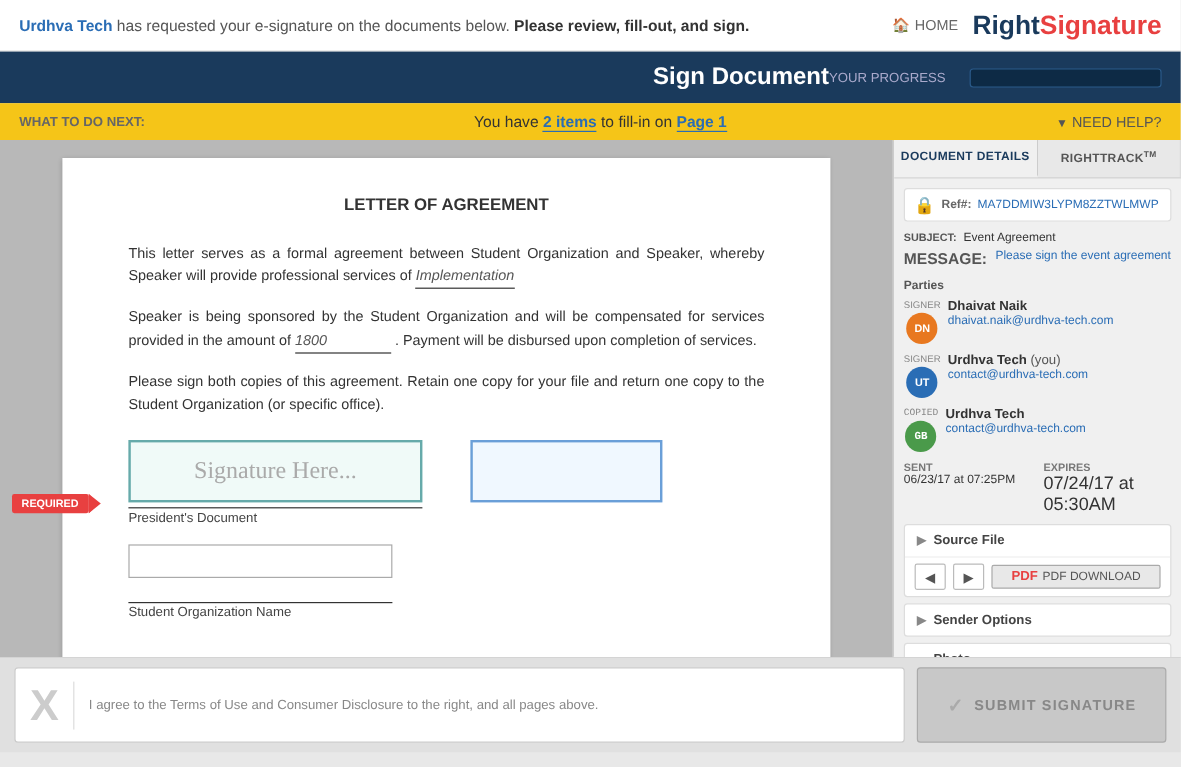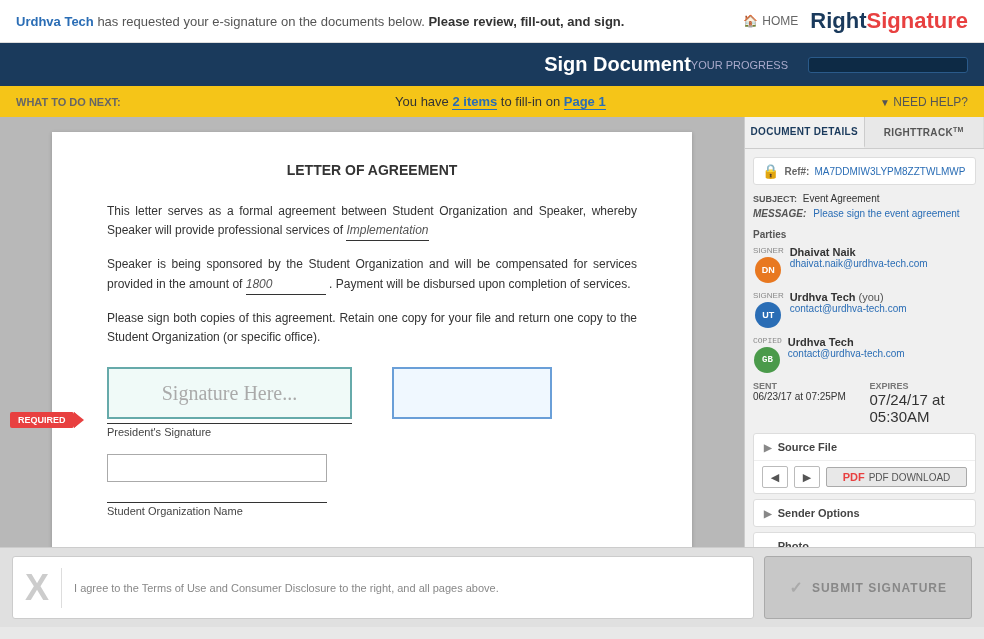--- a/index.html
+++ b/index.html
@@ -381,21 +381,21 @@
         <span>Speaker is being sponsored by the Student Organization and will be compensated for services provided in the amount of</span> <span class="doc-inline-field">1800</span> <span>. Payment will be disbursed upon completion of services.</span>
       </p>
 
       <p class="doc-para">Please sign both copies of this agreement. Retain one copy for your file and return one copy to the Student Organization (or specific office).</p>
 
       <div class="sig-row">
         <div class="sig-col">
           <div class="sig-box signature-style">
             <span style="font-family:'Brush Script MT',cursive; font-size:20px; color:#aaa;">Signature Here...</span>
           </div>
-          <div class="sig-label">President's Signature</div>
+          <div class="sig-label">President's Document</div>
         </div>
         <div class="sig-col">
           <div class="sig-box date-field" style="width:160px;"></div>
         </div>
       </div>
 
       <div style="margin-top:16px;">
         <input type="text" class="text-input-box" style="border: 1px solid rgb(170, 170, 170); height: 28px; width: 220px; background: rgb(255, 255, 255);">
         <div class="sig-label" style="width:220px;margin-top:20px;">Student Organization Name</div>
       </div>
@@ -429,21 +429,21 @@
         <span class="ref-icon" style="color:#c8a820;">🔒</span>
         <span style="color:#666; font-weight:bold;">Ref#:</span>
         <span class="ref-text" style="color:#2a6db5; font-size:10px;">MA7DDMIW3LYPM8ZZTWLMWP</span>
       </div>
 
       <div class="detail-row" style="font-size:10px; margin-bottom:4px;">
         <span class="detail-label" style="font-weight:bold; color:#555; text-transform:uppercase; font-size:9px; margin-right:3px;">SUBJECT:</span>
         <span class="detail-value" style="color:#333;">Event Agreement</span>
       </div>
       <div class="detail-row" style="font-size:10px; margin-bottom:8px; display:flex; gap:3px;">
-        <span class="detail-label" style="font-weight:bold; color:#555; text-transform:uppercase; font-size:10px; flex-shrink:0;font-style:italic;">MESSAGE:</span>
+        <span class="detail-label" style="font-weight:bold; color:#555; text-transform:uppercase; font-size:13px; flex-shrink:0;">MESSAGE:</span>
         <span class="detail-value link" style="color:#2a6db5;">Please sign the event agreement</span>
       </div>
 
       <div class="section-title" style="font-weight:bold; font-size:10px; color:#555; margin-bottom:6px;">Parties</div>
 
       <div class="party-row" style="display:flex; align-items:flex-start; gap:6px; margin-bottom:8px; font-size:10px;">
         <div style="display:flex; flex-direction:column; align-items:center; gap:2px;">
           <div style="font-size:8px; color:#888; text-transform:uppercase; text-align:center;">SIGNER</div>
           <div class="party-avatar orange" style="width:26px; height:26px; border-radius:50%; background:#e87820; color:#fff; font-size:9px; font-weight:bold; display:flex; align-items:center; justify-content:center;">DN</div>
         </div>

